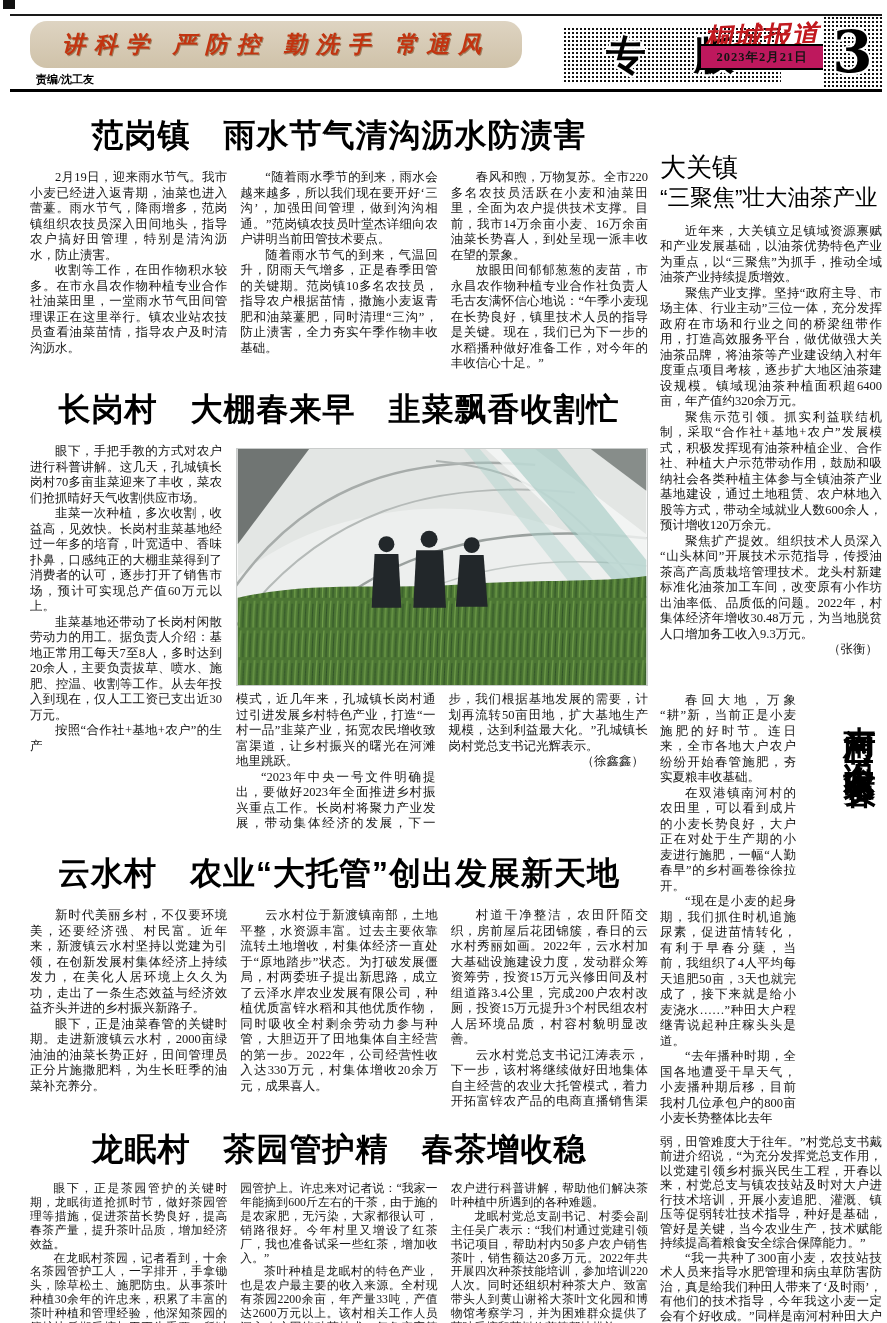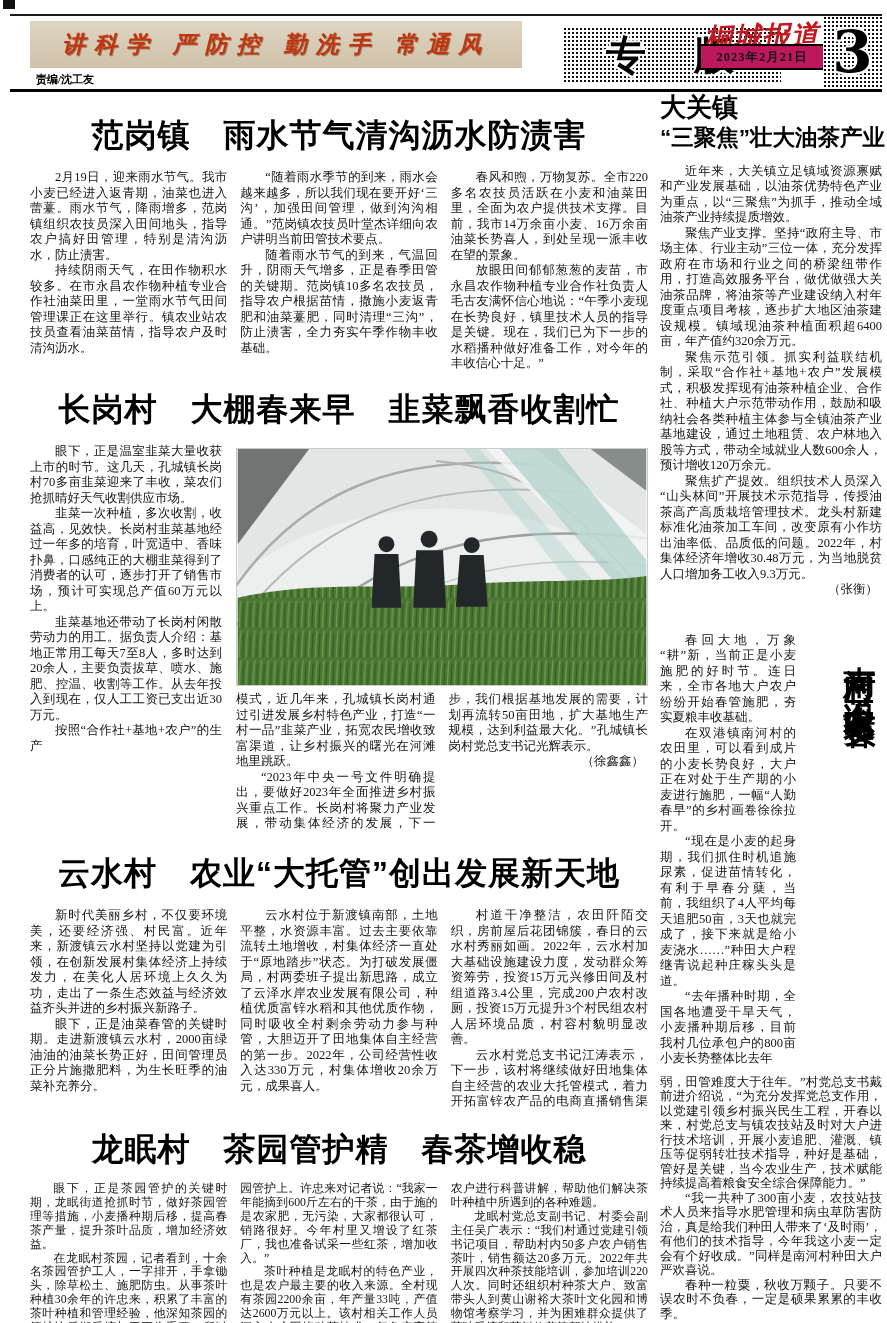--- a/index.html
+++ b/index.html
@@ -10,21 +10,21 @@
   }
   .page{position:absolute;inset:0;}
 
   
   .corner-mark{position:absolute;left:3px;top:0;width:12px;height:9px;background:#111;}
   .top-rule{position:absolute;left:10px;right:5px;top:14px;height:2px;background:#1a1a1a;}
   .thick-rule{position:absolute;left:10px;right:5px;top:89px;height:3px;background:#000;}
   .slogan-banner{
     position:absolute;left:30px;top:21px;width:492px;height:47px;
     background:linear-gradient(180deg,#ded4c2 0%,#d6cab4 55%,#cfc2a9 100%);
-    display:flex;align-items:center;justify-content:center;
+    display:flex;align-items:center;justify-content:center;border-radius:17px;
   }
   .slogan-text{
     font-weight:bold;font-style:italic;font-size:23px;letter-spacing:9px;
     color:#c23410;text-shadow:1px 1px 0 rgba(110,60,20,.55);white-space:nowrap;
   }
   .editor{position:absolute;left:36px;top:72px;font-size:11px;font-weight:bold;color:#000;}
   .dots{
     background-color:#fff;
     background-image:radial-gradient(circle,#111 1.05px,rgba(0,0,0,0) 1.3px);
     background-size:4px 4px;
@@ -83,21 +83,21 @@
   .art2-grid{display:grid;grid-template-columns:192px 412px;gap:0 14px;margin-top:12px;height:394px;overflow:hidden;}
   .art2-left{overflow:hidden;height:394px;}
   .photo{margin:4px 0 0 0;width:412px;height:238px;border:1px solid #c9cccb;box-sizing:border-box;}
   .photo svg{display:block;}
   .art2-bottom{height:140px;margin-top:6px;}
 
   .art3-body{height:208px;margin-top:12px;}
   .art4-body{height:176px;margin-top:10px;font-size:11.8px;line-height:1.18;}
 
   
-  .daguan-title{font-family:"Liberation Sans","DejaVu Sans",sans-serif;font-weight:700;color:#000;}
+  .daguan-title{margin-top:60px;font-family:"Liberation Sans","DejaVu Sans",sans-serif;font-weight:400;color:#000;}
   .dt1{font-size:26px;line-height:1.2;margin:0;}
   .dt2{font-size:22.5px;line-height:1.35;margin:0;white-space:nowrap;}
   .daguan-body{margin-top:10px;}
 
   .art-nanhe{margin-top:16px;}
   .nanhe-top{display:flex;gap:8px;align-items:flex-start;margin-top:35px;}
   .nanhe-narrow{flex:0 0 136px;width:136px;overflow:hidden;}
   .vtitle{
     flex:1;height:384px;writing-mode:vertical-rl;text-orientation:upright;
     font-family:"Liberation Sans","DejaVu Sans",sans-serif;font-weight:900;
@@ -133,33 +133,33 @@
 
     <div class="thick-rule"></div>
   </header>
 
   <main class="main-left">
 
     <article>
       <h1 class="headline h-big mt1">范岗镇　雨水节气清沟沥水防渍害</h1>
       <div class="body cols3 art1-body">
         <p>2月19日，迎来雨水节气。我市小麦已经进入返青期，油菜也进入蕾薹。雨水节气，降雨增多，范岗镇组织农技员深入田间地头，指导农户搞好田管理，特别是清沟沥水，防止渍害。</p>
-          <p>持续阴雨天气，在田作物积水较多。在市永昌农作物种植专业合作社油菜田里，一堂雨水节气田间管理课正在这里举行。镇农业站农技员查看油菜苗情，指导农户及时清沟沥水。</p>
+          <p>收割等工作，在田作物积水较多。在市永昌农作物种植专业合作社油菜田里，一堂雨水节气田间管理课正在这里举行。镇农业站农技员查看油菜苗情，指导农户及时清沟沥水。</p>
           <p>“随着雨水季节的到来，雨水会越来越多，所以我们现在要开好‘三沟’，加强田间管理，做到沟沟相通。”范岗镇农技员叶堂杰详细向农户讲明当前田管技术要点。</p>
           <p>随着雨水节气的到来，气温回升，阴雨天气增多，正是春季田管的关键期。范岗镇10多名农技员，指导农户根据苗情，撒施小麦返青肥和油菜薹肥，同时清理“三沟”，防止渍害，全力夯实午季作物丰收基础。</p>
           <p>春风和煦，万物复苏。全市220多名农技员活跃在小麦和油菜田里，全面为农户提供技术支撑。目前，我市14万余亩小麦、16万余亩油菜长势喜人，到处呈现一派丰收在望的景象。</p>
           <p>放眼田间郁郁葱葱的麦苗，市永昌农作物种植专业合作社负责人毛古友满怀信心地说：“午季小麦现在长势良好，镇里技术人员的指导是关键。现在，我们已为下一步的水稻播种做好准备工作，对今年的丰收信心十足。”</p>
       </div>
     </article>
 
     <article>
       <h1 class="headline h-big mt2">长岗村　大棚春来早　韭菜飘香收割忙</h1>
       <div class="art2-grid">
         <div class="body art2-left">
-            <p>眼下，正是温室韭菜大量收获上市的时节。这几天，孔城镇长岗村70多亩韭菜迎来了丰收，菜农们抢抓晴好天气收割供应市场。</p>
+            <p>眼下，手把手教的方式对农户进行科普讲解。这几天，孔城镇长岗村70多亩韭菜迎来了丰收，菜农们抢抓晴好天气收割供应市场。</p>
             <p>韭菜一次种植，多次收割，收益高，见效快。长岗村韭菜基地经过一年多的培育，叶宽适中、香味扑鼻，口感纯正的大棚韭菜得到了消费者的认可，逐步打开了销售市场，预计可实现总产值60万元以上。</p>
             <p>韭菜基地还带动了长岗村闲散劳动力的用工。据负责人介绍：基地正常用工每天7至8人，多时达到20余人，主要负责拔草、喷水、施肥、控温、收割等工作。从去年投入到现在，仅人工工资已支出近30万元。</p>
             <p>按照“合作社+基地+农户”的生产</p>
           </div>
         <div>
           <figure class="photo">
             <svg width="410" height="236" viewBox="0 0 412 238" xmlns="http://www.w3.org/2000/svg">
               <rect width="412" height="238" fill="#e3e6e4"></rect>
               <ellipse cx="206" cy="290" rx="290" ry="230" fill="#edefee"></ellipse>
               <path d="M-10,150 C70,28 180,6 300,16" stroke="#a7acaa" stroke-width="2.5" fill="none"></path>
@@ -206,21 +206,21 @@
           <p>眼下，正是油菜春管的关键时期。走进新渡镇云水村，2000亩绿油油的油菜长势正好，田间管理员正分片施撒肥料，为生长旺季的油菜补充养分。</p>
           <p>云水村位于新渡镇南部，土地平整，水资源丰富。过去主要依靠流转土地增收，村集体经济一直处于“原地踏步”状态。为打破发展僵局，村两委班子提出新思路，成立了云泽水岸农业发展有限公司，种植优质富锌水稻和其他优质作物，同时吸收全村剩余劳动力参与种管，大胆迈开了田地集体自主经营的第一步。2022年，公司经营性收入达330万元，村集体增收20余万元，成果喜人。</p>
           <p>村道干净整洁，农田阡陌交织，房前屋后花团锦簇，春日的云水村秀丽如画。2022年，云水村加大基础设施建设力度，发动群众筹资筹劳，投资15万元兴修田间及村组道路3.4公里，完成200户农村改厕，投资15万元提升3个村民组农村人居环境品质，村容村貌明显改善。</p>
           <p>云水村党总支书记江涛表示，下一步，该村将继续做好田地集体自主经营的农业大托管模式，着力开拓富锌农产品的电商直播销售渠道，打造农业与休闲娱乐为一体的新型美丽乡村，开创云水村乡村振兴新局面。</p>
       </div>
     </article>
 
     <article>
       <h1 class="headline h-big mt4">龙眠村　茶园管护精　春茶增收稳</h1>
       <div class="body cols3 art4-body">
-        <p>眼下，正是茶园管护的关键时期，龙眠街道抢抓时节，做好茶园管理等措施，小麦播种期后移，提高春茶产量，提升茶叶品质，增加经济效益。</p>
+        <p>眼下，正是茶园管护的关键时期，龙眠街道抢抓时节，做好茶园管理等措施，促进茶苗长势良好，提高春茶产量，提升茶叶品质，增加经济效益。</p>
           <p>在龙眠村茶园，记者看到，十余名茶园管护工人，一字排开，手拿锄头，除草松土、施肥防虫。从事茶叶种植30余年的许忠来，积累了丰富的茶叶种植和管理经验，他深知茶园的管护比后期采摘加工更为重要，所以每年都会把更多的精力和功夫放在茶园管护上。许忠来对记者说：“我家一年能摘到600斤左右的干茶，由于施的是农家肥，无污染，大家都很认可，销路很好。今年村里又增设了红茶厂，我也准备试采一些红茶，增加收入。”</p>
           <p>茶叶种植是龙眠村的特色产业，也是农户最主要的收入来源。全村现有茶园2200余亩，年产量33吨，产值达2600万元以上。该村相关工作人员深入农户围绕种茶技术、气象灾害等方面，以面对面、手把手教的方式对农户进行科普讲解，帮助他们解决茶叶种植中所遇到的各种难题。</p>
           <p>龙眠村党总支副书记、村委会副主任吴广表示：“我们村通过党建引领书记项目，帮助村内50多户农户销售茶叶，销售额达20多万元。2022年共开展四次种茶技能培训，参加培训220人次。同时还组织村种茶大户、致富带头人到黄山谢裕大茶叶文化园和博物馆考察学习，并为困难群众提供了茶叶采摘和茶树修剪等帮扶措施。”</p>
       </div>
     </article>
 
   </main>
 
   <aside class="main-right">
 

